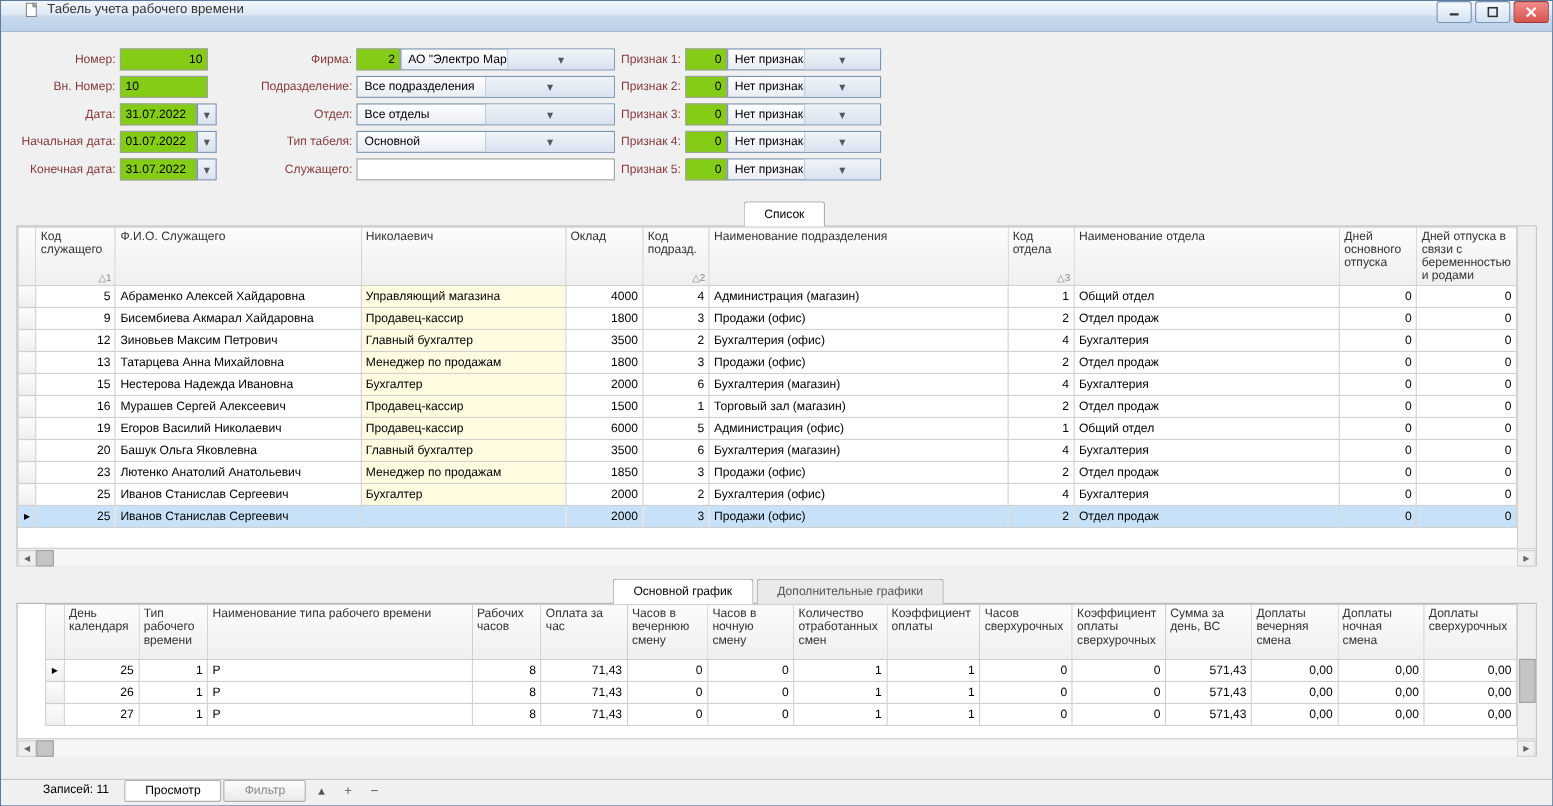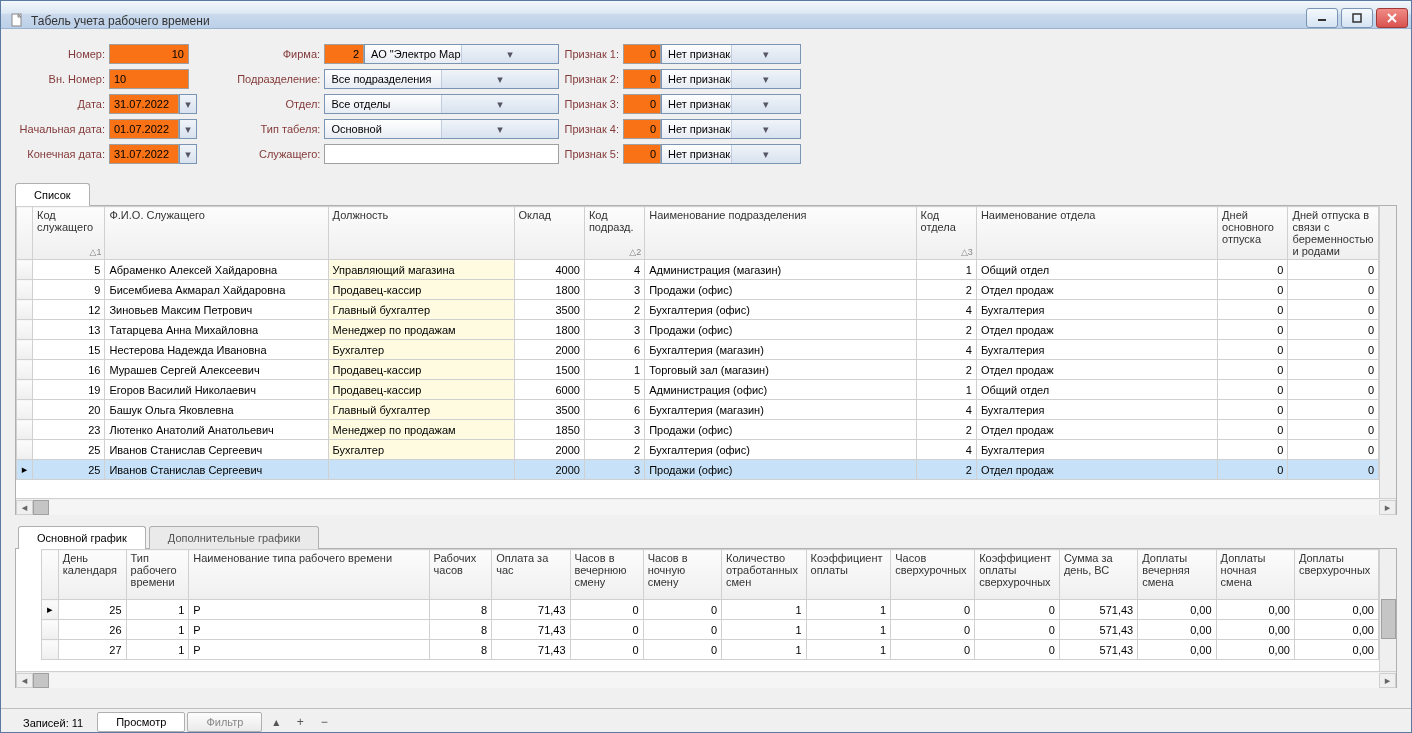--- a/index.html
+++ b/index.html
@@ -1,61 +1,61 @@
 <!DOCTYPE html>
 <html><head>
 <meta charset="utf-8">
 <style>
 * { box-sizing: border-box; margin: 0; padding: 0; }
 body { font-family: Tahoma, Arial, sans-serif; font-size: 11px; background: #e8e8e8; width: 1412px; height: 733px; overflow: hidden; }
 .window { width: 1412px; height: 733px; border: 1px solid #5a7aa0; background: #f0f0f0; display: flex; flex-direction: column; }
-.titlebar { height: 28px; background: linear-gradient(to bottom, #f3f7fb 0%, #dde8f4 45%, #cad9ec 50%, #bbd0e9 100%); display: flex; align-items: flex-end; padding-left: 8px; border-bottom: 1px solid #9db4cf; }
+.titlebar { height: 28px; background: linear-gradient(to bottom, #f3f7fb 0%, #dde8f4 45%, #cad9ec 50%, #bbd0e9 100%); display: flex; align-items: flex-start; padding-left: 20px; border-bottom: 1px solid #9db4cf; }
 .titlebar-icon { width: 16px; height: 16px; margin-right: 6px; display:inline-flex; align-items:center; justify-content:center; }
 .titlebar-title { color: #333; font-size: 12px; }
 .win-buttons { margin-left: auto; display: flex; }
 .win-btn { width: 32px; height: 20px; border: 1px solid #7a94b3; border-radius: 3px; margin-right: 3px; display: flex; align-items: center; justify-content: center; background: linear-gradient(to bottom,#f5f9fd,#d4e3f3); cursor:pointer;}
 .win-btn.close { background: linear-gradient(to bottom,#f08b86,#d9534f); border-color:#a03a36; color:#fff;}
 .content { flex: 1; display: flex; flex-direction: column; padding: 0; }
 .header-form { padding: 14px 8px 8px 8px; }
 .form-row { display: flex; align-items: center; margin-bottom: 3px; min-height: 22px; }
 .form-label { text-align: right; padding-right: 4px; color: #843a3a; font-size: 11px; }
 .lbl-c1 { width: 100px; }
 .lbl-c2 { width: 118px; text-align: right; }
 .lbl-c3 { width: 64px; }
-.form-input { height: 20px; border: 1px solid #a0a0a0; background: #f97316; padding: 1px 4px; font-family: inherit; font-size: 11px; }
+.form-input { height: 20px; border: 1px solid #a0a0a0; background: #84cc16; padding: 1px 4px; font-family: inherit; font-size: 11px; }
 .input-num { width: 80px; text-align: right; }
 .input-text { width: 80px; }
 .input-date { width: 70px; }
 .firm-code { width: 40px; text-align: right; }
 .priznak-code { width: 38px; text-align: right; }
 .combo { display: inline-flex; align-items: center; border: 1px solid #7a94b3; height: 20px; background: linear-gradient(to bottom,#fefefe,#e8edf4); }
 .combo span { padding: 0 6px; flex:1; white-space:nowrap; overflow:hidden; }
 .combo .drop { width: 17px; height: 100%; display: flex; align-items: center; justify-content: center; border-left: 1px solid #c0cde0; background: linear-gradient(to bottom,#f0f4f9,#d8e2ef); color:#556;}
 .combo.w200 { width: 200px; }
 .combo.w240 { width: 240px; }
 .combo.w140 { width: 140px; }
 .combo.date { width: 18px; height:20px; border:1px solid #7a94b3; display:inline-flex;align-items:center;justify-content:center;background:linear-gradient(to bottom,#f0f4f9,#d8e2ef);color:#556;cursor:pointer;}
 .col1 { width: 200px; }
 .col2 { width: 350px; }
 .col3 { width: 260px; }
 .note-input { width: 240px; height:20px; border:1px solid #a0a0a0; background:#fff;}
-.tabs { margin-top: 6px; padding-left: 14px; }
+.tabs { margin-top: 6px; padding-left: 14px; text-align: center; }
 .tab { display: inline-block; padding: 5px 18px; border: 1px solid #b0b0b0; border-bottom: none; background: #fff; border-radius: 3px 3px 0 0; position: relative; top: 1px; font-size:11px;}
 .tab.inactive { background: #eaeaea; color:#555;}
 .grid-wrap { margin: 0 14px 6px 14px; border: 1px solid #b0b0b0; background: #fff; flex-shrink:0; }
 table { border-collapse: collapse; width: 100%; }
 th, td { border: 1px solid #d0d0d0; padding: 2px 4px; font-size: 11px; text-align: left; height: 20px; white-space: nowrap; overflow:hidden;}
 th { background: linear-gradient(to bottom,#fcfcfc,#efefef); color:#333; font-weight: normal; vertical-align: top; height:50px; white-space: normal; position:relative;}
 th .sort { position:absolute; right:3px; bottom:2px; font-size:9px; color:#888;}
 td.num { text-align: right; }
 td.yellow { background: #fffbe0; }
 .row-indicator { width: 16px; background: linear-gradient(to bottom,#fcfcfc,#efefef); border:1px solid #d0d0d0; text-align:center;}
 tr.selected td { background: #c7e2f8 !important; }
 .lower-section { margin: 4px 14px 8px 14px; }
-.bottom-bar { height: 24px; border-top: 1px solid #c0c0c0; display:flex; align-items:flex-end; background:#f0f0f0; padding-left:8px;}
+.bottom-bar { height: 24px; border-top: 1px solid #c0c0c0; display:flex; align-items:flex-start; background:#f0f0f0; padding-left:24px;}
 .bottom-btn { padding: 3px 18px; border:1px solid #b0b0b0; background: linear-gradient(to bottom,#fdfdfd,#eaeaea); margin-right:2px; font-size:11px; cursor:pointer; border-radius:2px;}
 .bottom-btn.active { background:#fff; }
 .bottom-txt { padding: 3px 14px; font-size:11px;}
 .nav-btn { width: 24px; text-align:center; padding:3px 6px; font-size:12px; color:#555; cursor:pointer;}
 svg { display:block; }
 .hscroll { height:17px; background:#efefef; border-top:1px solid #d0d0d0; display:flex; align-items:center;}
 .hscroll .track{flex:1; height:15px; background:#f5f5f5; position:relative;}
 .hscroll .thumb{position:absolute; left:0; top:0; height:100%; width:16px; background:#c5c5c5; border:1px solid #a0a0a0;}
 .hscroll .arr{width:17px; height:15px; display:flex;align-items:center;justify-content:center;color:#666;background:#efefef;border:1px solid #d0d0d0;}
 </style>
@@ -204,21 +204,21 @@
     </div>
     <div class="grid-wrap" style="height:310px;">
       <div style="height:292px; display:flex;">
         <div style="flex:1; overflow:hidden;">
           <table id="grid1">
               <tbody>
                 <tr>
                   <th style="width:16px"></th>
 <th style="width:72px">Код служащего<span class="sort">△1</span></th>
 <th style="width:222px">Ф.И.О. Служащего</th>
-<th style="width:185px">Должность</th>
+<th style="width:185px">Николаевич</th>
 <th style="width:70px">Оклад</th>
 <th style="width:60px">Код подразд.<span class="sort">△2</span></th>
 <th style="width:270px">Наименование подразделения</th>
 <th style="width:60px">Код отдела<span class="sort">△3</span></th>
 <th style="width:240px">Наименование отдела</th>
 <th style="width:70px">Дней основного отпуска</th>
 <th style="width:80px">Дней отпуска в связи с беременностью и родами</th>
                 </tr>
                 <tr class="">
   <td class="row-indicator"></td>

